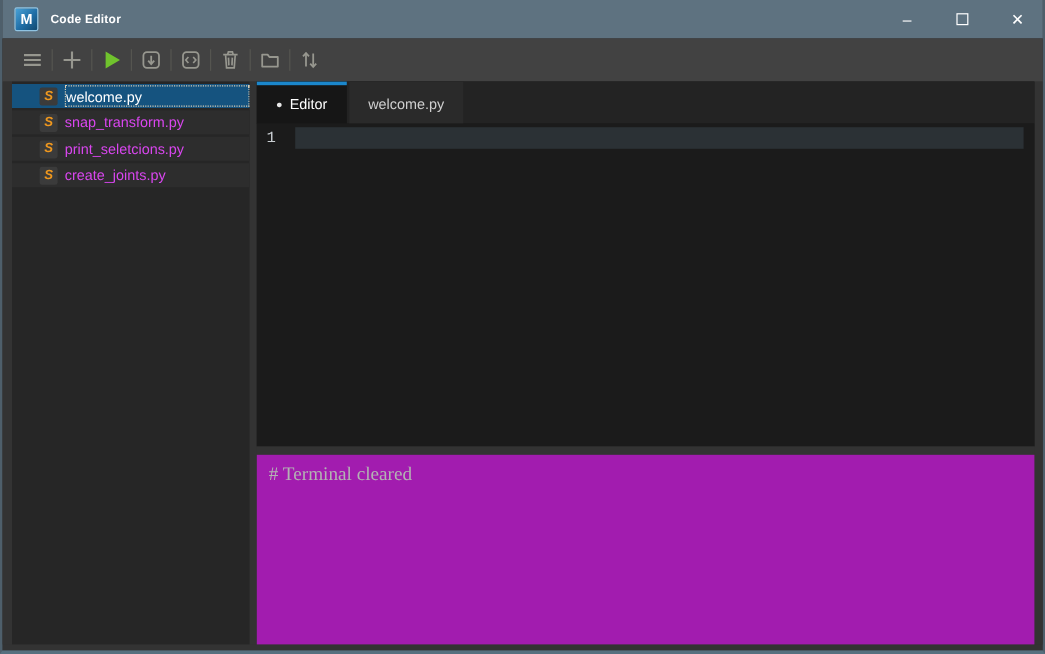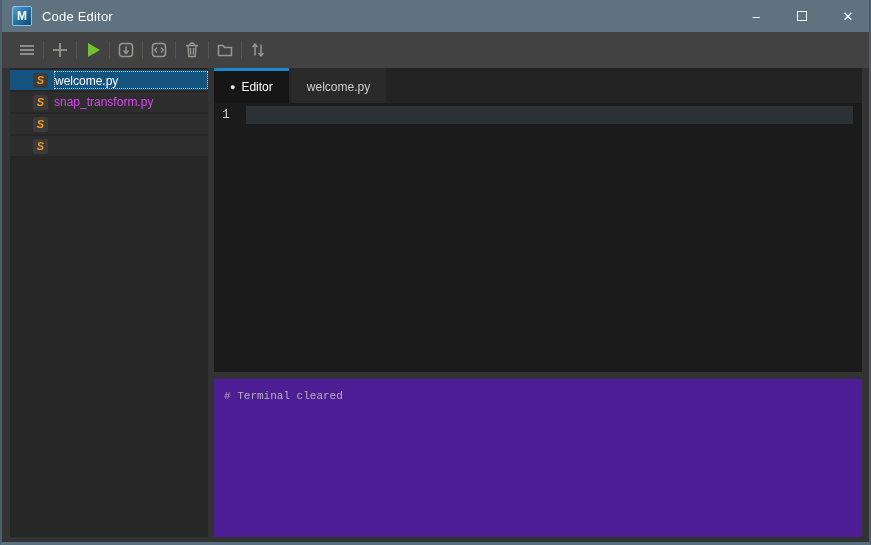--- a/index.html
+++ b/index.html
@@ -18,21 +18,21 @@
     position:absolute; top:0; left:-2px; right:-2px; height:32px;
     background:#5e7280; display:flex; align-items:center;
   }
   .app-icon{
     width:20px; height:20px; margin-left:12px; border-radius:2px;
     background:linear-gradient(135deg,#4aa3d8 0%,#1f6ea6 55%,#11496f 100%);
     border:1px solid #8fc3e2;
     color:#ffffff; font-size:12px; font-weight:bold;
     display:flex; align-items:center; justify-content:center;
   }
-  .title-text{ color:#ffffff; font-size:13px; margin-left:10px; letter-spacing:.2px; }
+  .title-text{ color:#ffffff; font-size:10px; margin-left:10px; letter-spacing:.2px;font-weight:bold; }
   .win-controls{ margin-left:auto; display:flex; height:32px; }
   .win-btn{
     width:46px; height:32px; display:flex; align-items:center; justify-content:center;
     color:#ffffff; font-size:13px; cursor:default;
   }
   .max-box{ width:10px; height:10px; border:1px solid #ffffff; display:inline-block; }
 
   
   .toolbar{
     position:absolute; top:32px; left:0; right:0; height:36px;
@@ -86,22 +86,22 @@
   .gutter{
     position:absolute; left:0; top:3px; width:32px;
     color:#c9ced2; font-family:"Liberation Mono", monospace; font-size:13px;
     padding-left:8px; line-height:18px;
   }
 
   .splitter{ position:absolute; top:304px; left:0; right:0; height:7px; background:#333333; }
 
   .terminal{
     position:absolute; top:311px; left:0; right:0; bottom:0;
-    background:#4c1d95; padding:9px 10px;
-    font-family:Liberation Mono, monospace; font-size:11px; color:#b3b3b3;
+    background:#a21caf; padding:9px 10px;
+    font-family:Liberation Serif, serif; font-size:16px; color:#b3b3b3;
     line-height:16px; white-space:pre;
   }
 </style>
 </head>
 <body>
 
 <div class="window">
 
   <div class="titlebar">
     <div class="app-icon">M</div>
@@ -201,23 +201,25 @@
       <div class="file-row selected">
         <span class="file-icon">S</span>
         <span class="file-label">welcome.py</span>
       </div>
       <div class="file-row">
         <span class="file-icon">S</span>
         <span class="file-label">snap_transform.py</span>
       </div>
       <div class="file-row">
         <span class="file-icon">S</span>
+        <span class="file-label">print_seletcions.py</span>
       </div>
       <div class="file-row">
         <span class="file-icon">S</span>
+        <span class="file-label">create_joints.py</span>
       </div>
     </div>
 
     <div class="main">
 
       <div class="editor-panel">
         <div class="tabbar">
           <div class="tab active">
             <span class="dot">●</span>
             <span>Editor</span>

